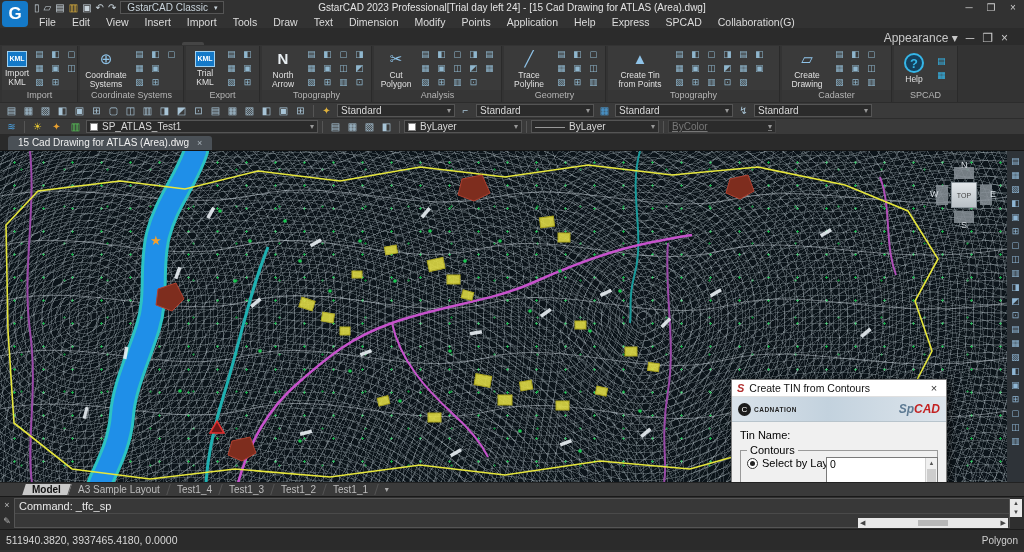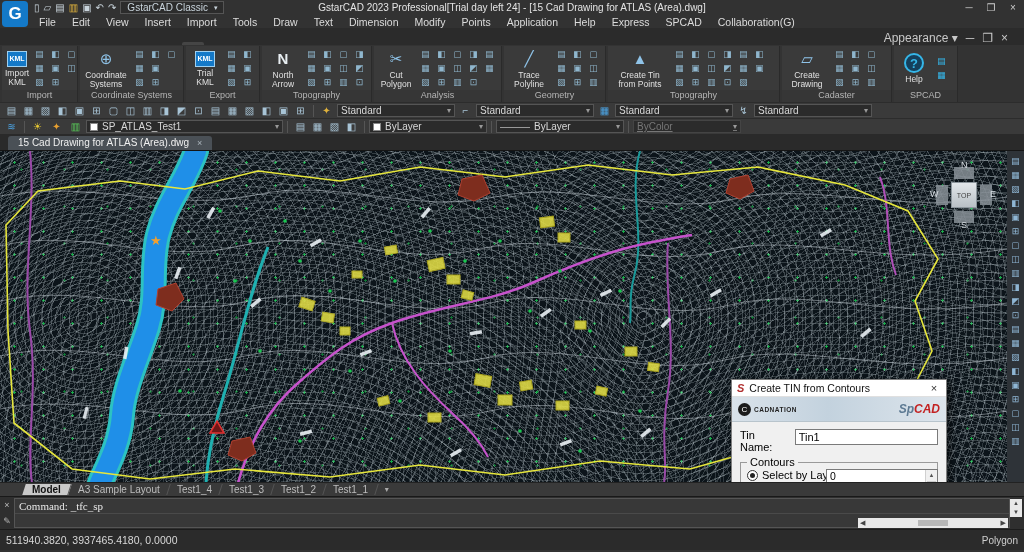--- a/index.html
+++ b/index.html
@@ -99,21 +99,21 @@
   
   .layouttabs { height:14px; background:#3a3a3a; display:flex; align-items:center; padding-left:24px; font-size:10px; border-top:1px solid #222; }
   .ltab { padding:0 8px; color:#bdbdbd; border-right:1px solid #555; transform:skewX(-18deg); cursor:default; }
   .ltab > span { display:inline-block; transform:skewX(18deg); }
   .ltab.active { background:#c9c9c9; color:#111; font-weight:bold; }
   .lt-arrow { color:#aaa; margin-left:8px; font-size:8px; cursor:default; }
   
   .cmd { height:33px; background:#2f2f2f; display:flex; border-top:1px solid #191919; position:relative; }
   .cmd-gutter { width:14px; display:flex; flex-direction:column; align-items:center; justify-content:space-around; color:#bbb; font-size:9px; }
   .cmd-lines { flex:1; display:flex; flex-direction:column; margin:1px 14px 1px 0; border:1px solid #555; background:#383838; }
-  .cmd-hist { flex:1; font-family:Liberation Serif, serif; font-size:11px; color:#e8e8e8; padding:1px 4px; border-bottom:1px solid #4a4a4a; }
+  .cmd-hist { flex:1; font-family:Liberation Sans, sans-serif; font-size:11px; color:#e8e8e8; padding:1px 4px; border-bottom:1px solid #4a4a4a; }
   .cmd-input { flex:1; font-family:"DejaVu Sans Mono", monospace; font-size:11px; color:#e8e8e8; background:transparent; border:none; outline:none; padding:0 4px; }
   .cmd-vsb { position:absolute; right:2px; top:2px; width:12px; height:18px; background:#e8e8e8; color:#444; font-size:6px; text-align:center; line-height:9px; }
   .cmd-hsb { position:absolute; right:16px; top:21px; width:150px; height:10px; background:#e8e8e8; color:#444; font-size:7px; display:flex; align-items:center; justify-content:space-between; padding:0 2px; }
   .cmd-hsb .hthumb { width:30px; height:6px; background:#b8b8b8; }
   
   .statusbar { height:21px; background:#2b2b2b; display:flex; align-items:center; font-size:10px; color:#c9c9c9; padding:0 6px; gap:3px; border-top:1px solid #1c1c1c; }
   .coords { margin-right:18px; font-size:10.5px; color:#d8d8d8; cursor:default; }
   .sico { min-width:16px; text-align:center; font-size:11px; color:#b3b3b3; cursor:default; white-space:nowrap; }
   .sb-right { margin-left:auto; display:flex; align-items:center; gap:6px; }
   .sb-brand { color:#cfcfcf; font-size:10px; cursor:default; }
@@ -417,21 +417,21 @@
         <span class="arrow" style="margin-left:auto">▾</span>
       </span>
   </div>
 
   <div class="tbrow">
     <span class="tico" style="color:#4ba3e3">≋</span>
     <span class="tsep"></span>
     <span class="tico" style="color:#e8c832">☀</span>
     <span class="tico" style="color:#e8a030">✦</span>
     <span class="tico" style="color:#58c858">▥</span>
-    <span class="dd" style="width:197px">
+    <span class="dd" style="width:232px">
       <span class="swatch"></span>
         <span>SP_ATLAS_Test1</span>
         <span class="arrow" style="margin-left:auto">▾</span>
     </span>
     <span class="tsep"></span>
     <div style="display:flex">
         <span class="tico">▤</span>
         <span class="tico">▦</span>
         <span class="tico">▧</span>
         <span class="tico">◧</span>
@@ -622,21 +622,20 @@
           <span class="gear">C</span>
           <span class="nm">CADNATION</span>
         </div>
         <div class="brandR">
           <span class="sp">Sp</span><span class="cad">CAD</span>
         </div>
       </div>
       <div class="dlg-body">
         <div class="row-tin">
           <span>Tin Name:</span>
-          <span class="tin-input">Tin1</span>
         </div>
         <div class="grp">
           <span class="grp-label">Contours</span>
           <span class="radio">
             <span class="rdot on"></span>
             <span>Select by Layer</span>
           </span>
           <div class="lst">
             <div class="lst-items">
 

